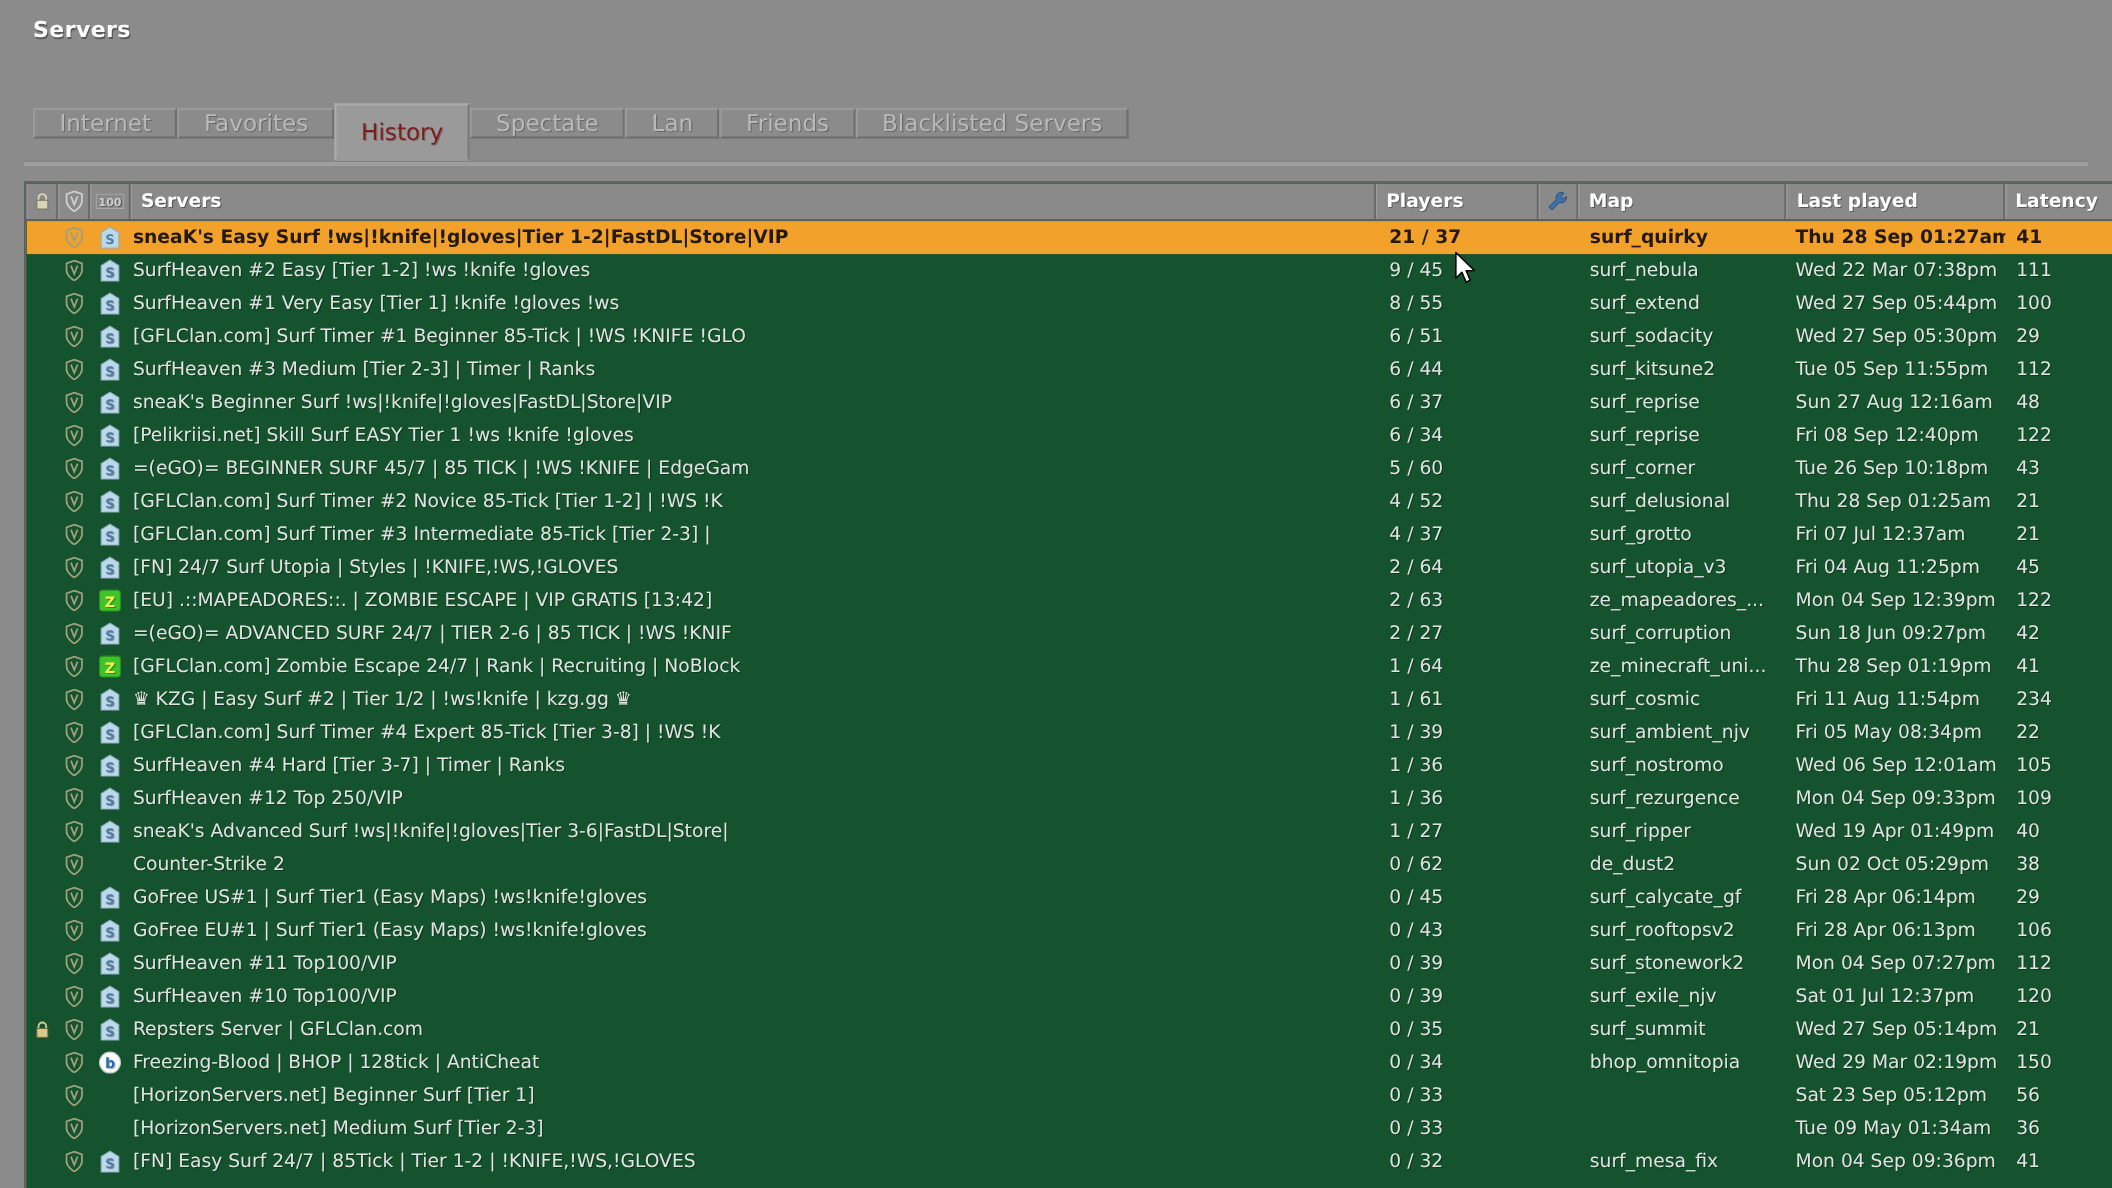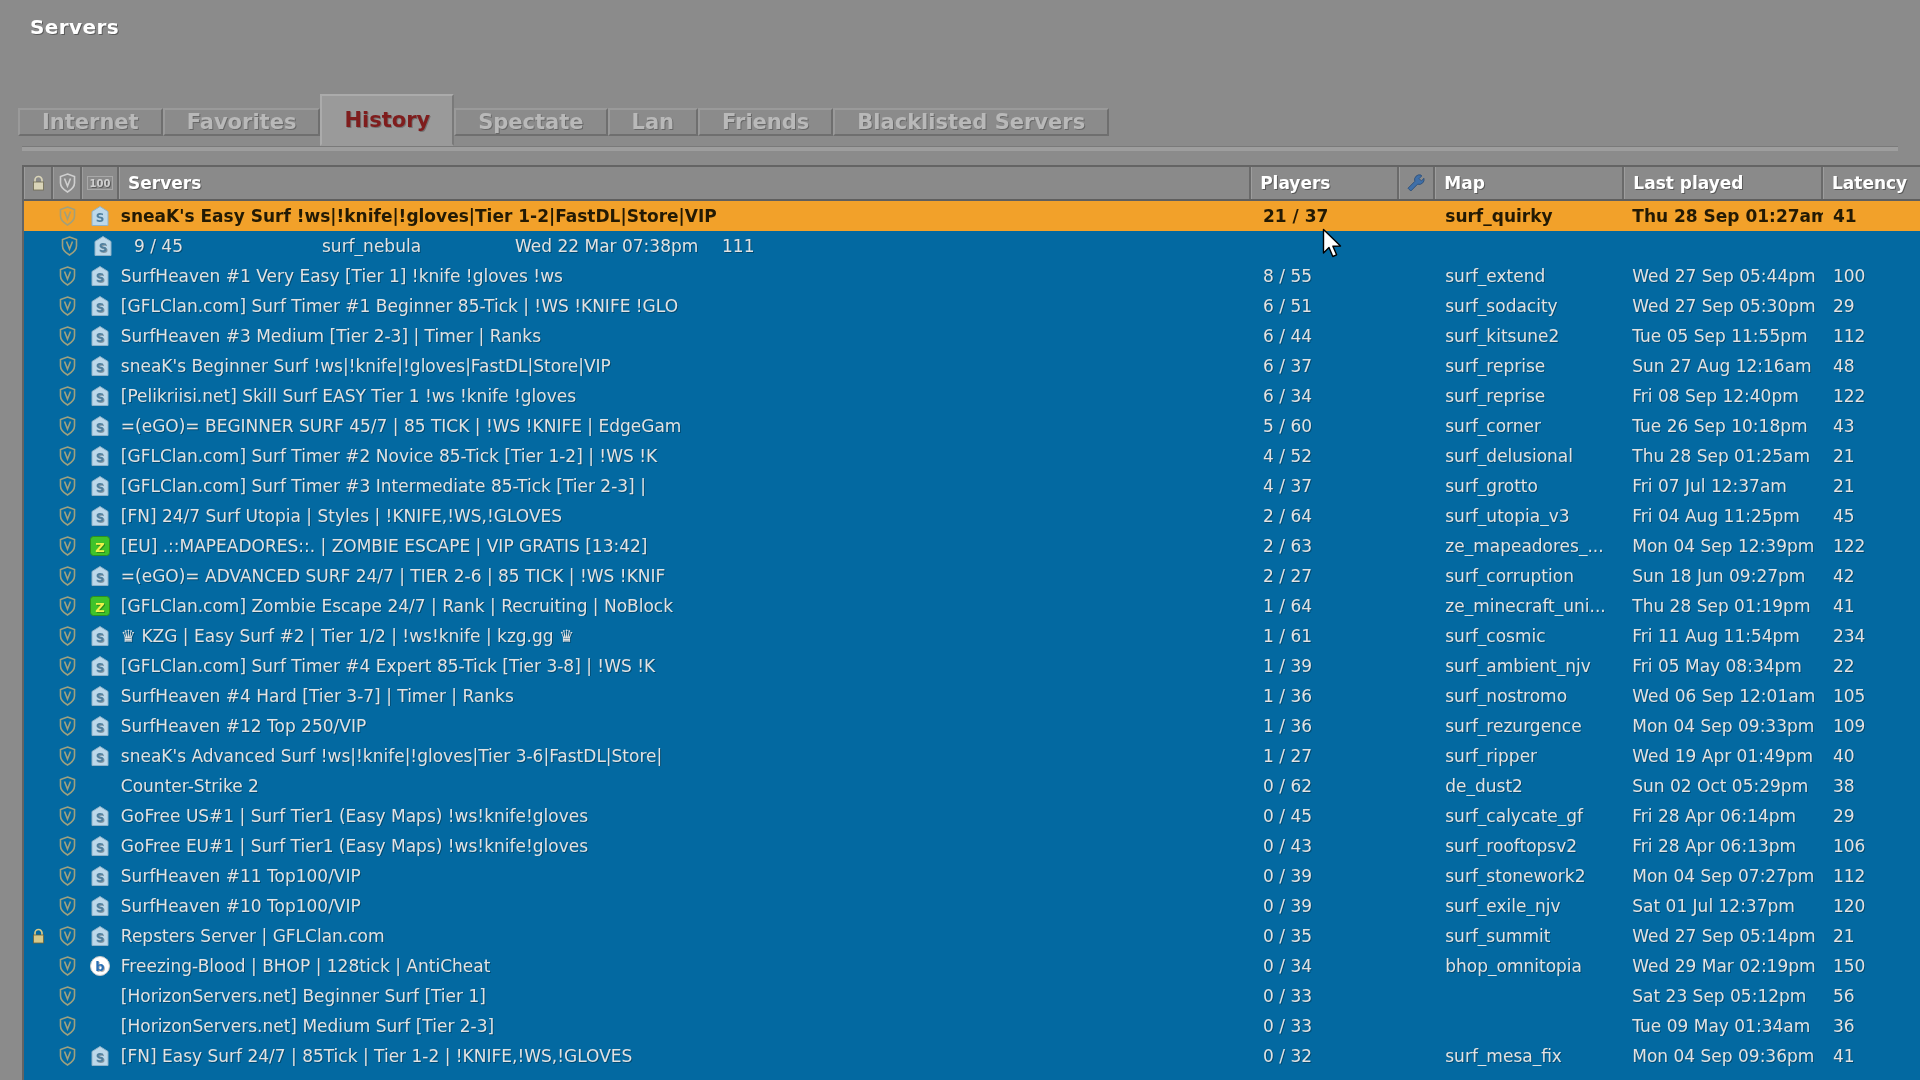--- a/index.html
+++ b/index.html
@@ -27,26 +27,25 @@
     font-size: 20px;
     font-weight: bold;
     color: #ffffff;
     letter-spacing: 0.4px;
     text-shadow: 1px 1px 0 rgba(0,0,0,0.35);
   }
 
   
   .tabstrip {
     position: absolute;
-    left: 18px;
+    left: 30px;
     top: 98px;
     height: 48px;
     display: flex;
-    align-items: center;
-    font-weight: bold;
+    align-items: flex-start;
   }
   .tab {
     position: relative;
     display: flex;
     align-items: center;
     padding: 0 22px;
     font-size: 21px;
     color: #b9b9b9;
     background: #8b8b8b;
     border-top: 2px solid #9a9a9a;
@@ -80,21 +79,21 @@
     border-top: 1px solid #7a7a7a;
   }
 
   
   .list {
     position: absolute;
     left: 22px;
     top: 165px;
     width: 1898px;
     height: 915px;
-    background: #0369a1;
+    background: #14532d;
     border-top: 2px solid #646464;
     border-left: 2px solid #646464;
     box-sizing: border-box;
     overflow: hidden;
   }
 
   .header-row {
     display: flex;
     height: 34px;
     background: #8a8a8a;
@@ -289,20 +288,21 @@
                 <path d="M8.5 1 L15.5 3.5 V10 C15.5 15 8.5 19 8.5 19 C8.5 19 1.5 15 1.5 10 V3.5 Z" fill="none" stroke="#9fa07e" stroke-width="1.6"></path>
                 <path d="M5.5 5.5 L8.5 13 L11.5 5.5" fill="none" stroke="#9fa07e" stroke-width="1.6"></path>
               </svg></span>
           </div>
           <div class="cell icon-cell c-bots">
             <span class="ico game-ico"><svg viewBox="0 0 22 22" width="22" height="22">
                 <path d="M11 1.5 L19 6.5 V20.5 H3 V6.5 Z" fill="#bcd8ea" stroke="#8fb2c8" stroke-width="1"></path>
                 <text x="11" y="17" font-size="12" font-weight="bold" fill="#4f7f9e" text-anchor="middle" font-family="DejaVu Sans, sans-serif">S</text>
               </svg></span>
           </div>
+          <div class="cell name c-name">SurfHeaven #2 Easy [Tier 1-2] !ws !knife !gloves</div>
           <div class="cell players c-players">9 / 45</div>
           <div class="cell icon-cell c-tags"></div>
           <div class="cell map c-map">surf_nebula</div>
           <div class="cell played c-played">Wed 22 Mar 07:38pm</div>
           <div class="cell latency c-latency">111</div>
         </div>
         <div class="row">
           <div class="cell icon-cell c-lock"></div>
           <div class="cell icon-cell c-vac">
             <span class="ico vac-shield"><svg viewBox="0 0 17 20" width="17" height="20">

